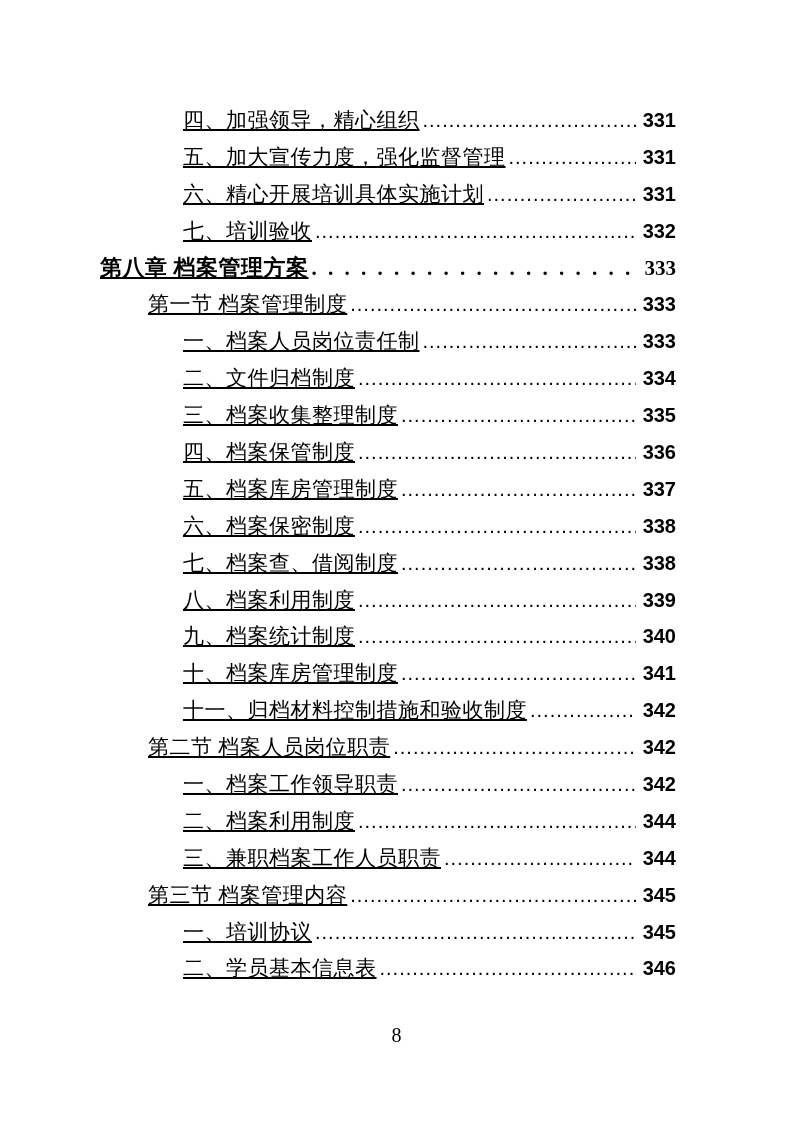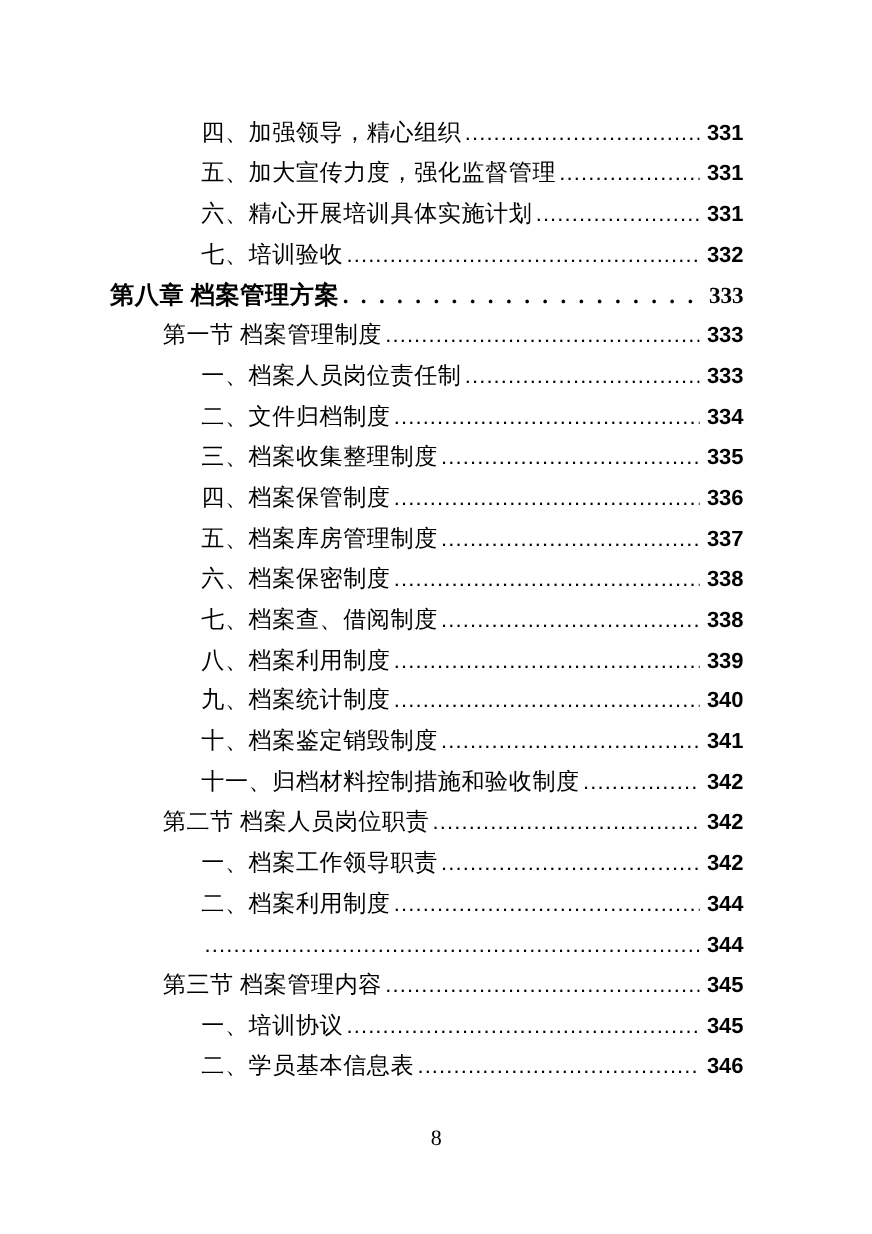--- a/index.html
+++ b/index.html
@@ -26,20 +26,21 @@
     display: flex;
     align-items: baseline;
     height: 36.9px;
     line-height: 36.9px;
     white-space: nowrap;
     font-size: 21px;
   }
   .toc-row .label {
     flex: 0 0 auto;
     letter-spacing: 0.5px;
+    text-decoration: underline;
   }
   .toc-row .leader {
     flex: 1 1 auto;
     overflow: hidden;
     margin: 0 4px 0 3px;
     min-width: 10px;
   }
   .toc-row .leader::after {
     content: "...................................................................................................................................................................";
     font-family: "Liberation Sans", sans-serif;
@@ -177,21 +178,21 @@
       <span class="pagenum">339</span>
     </div>
 
     <div class="toc-row item">
       <span class="label">九、档案统计制度</span>
       <span class="leader"></span>
       <span class="pagenum">340</span>
     </div>
 
     <div class="toc-row item">
-      <span class="label">十、档案鉴定销毁制度</span>
+      <span class="label">十、档案库房管理制度</span>
       <span class="leader"></span>
       <span class="pagenum">341</span>
     </div>
 
     <div class="toc-row item">
       <span class="label">十一、归档材料控制措施和验收制度</span>
       <span class="leader"></span>
       <span class="pagenum">342</span>
     </div>
 
@@ -207,20 +208,21 @@
       <span class="pagenum">342</span>
     </div>
 
     <div class="toc-row item">
       <span class="label">二、档案利用制度</span>
       <span class="leader"></span>
       <span class="pagenum">344</span>
     </div>
 
     <div class="toc-row item">
+      <span class="label">三、兼职档案工作人员职责</span>
       <span class="leader"></span>
       <span class="pagenum">344</span>
     </div>
 
     <div class="toc-row section">
       <span class="label">第三节 档案管理内容</span>
       <span class="leader"></span>
       <span class="pagenum">345</span>
     </div>
 

